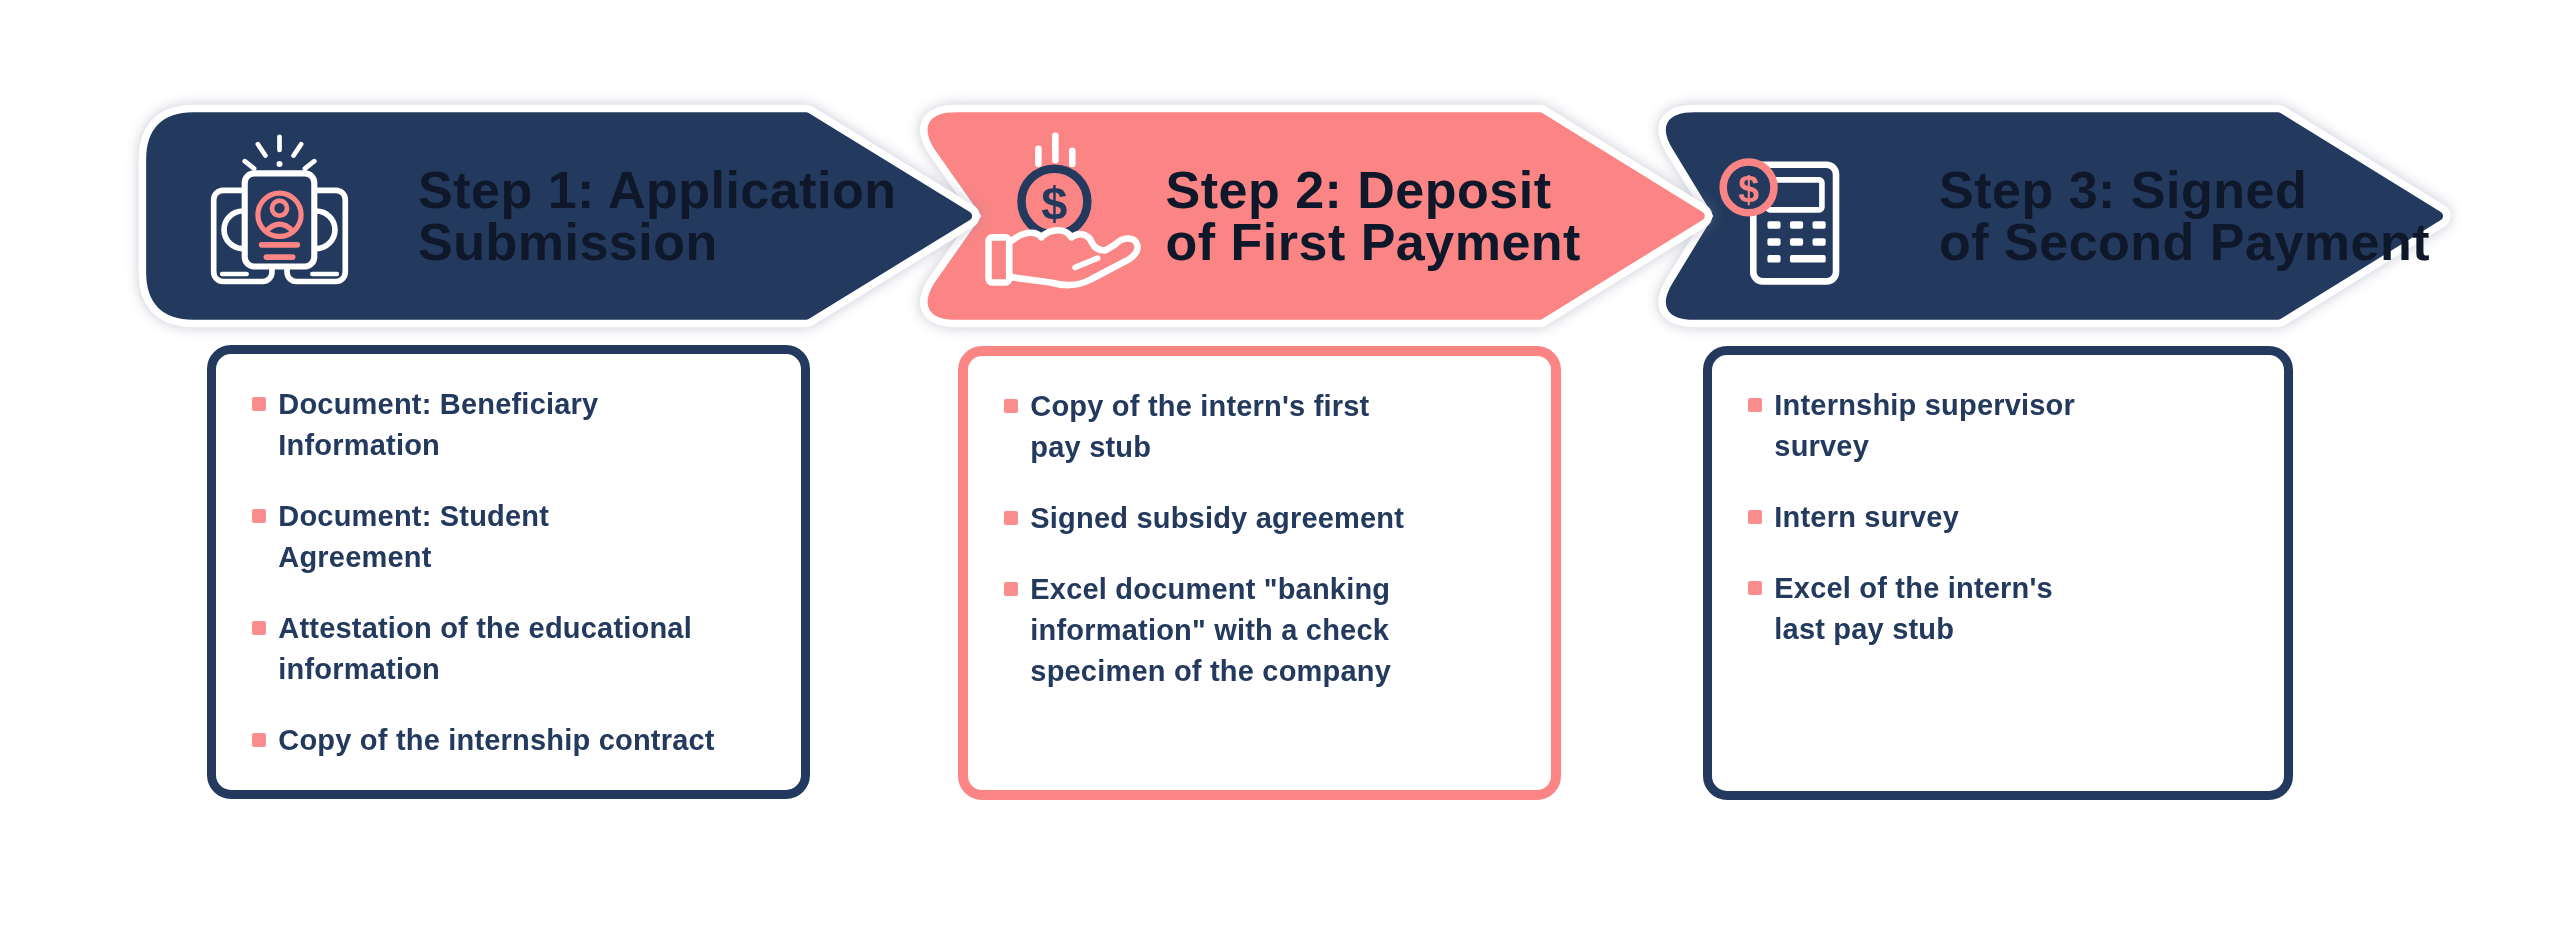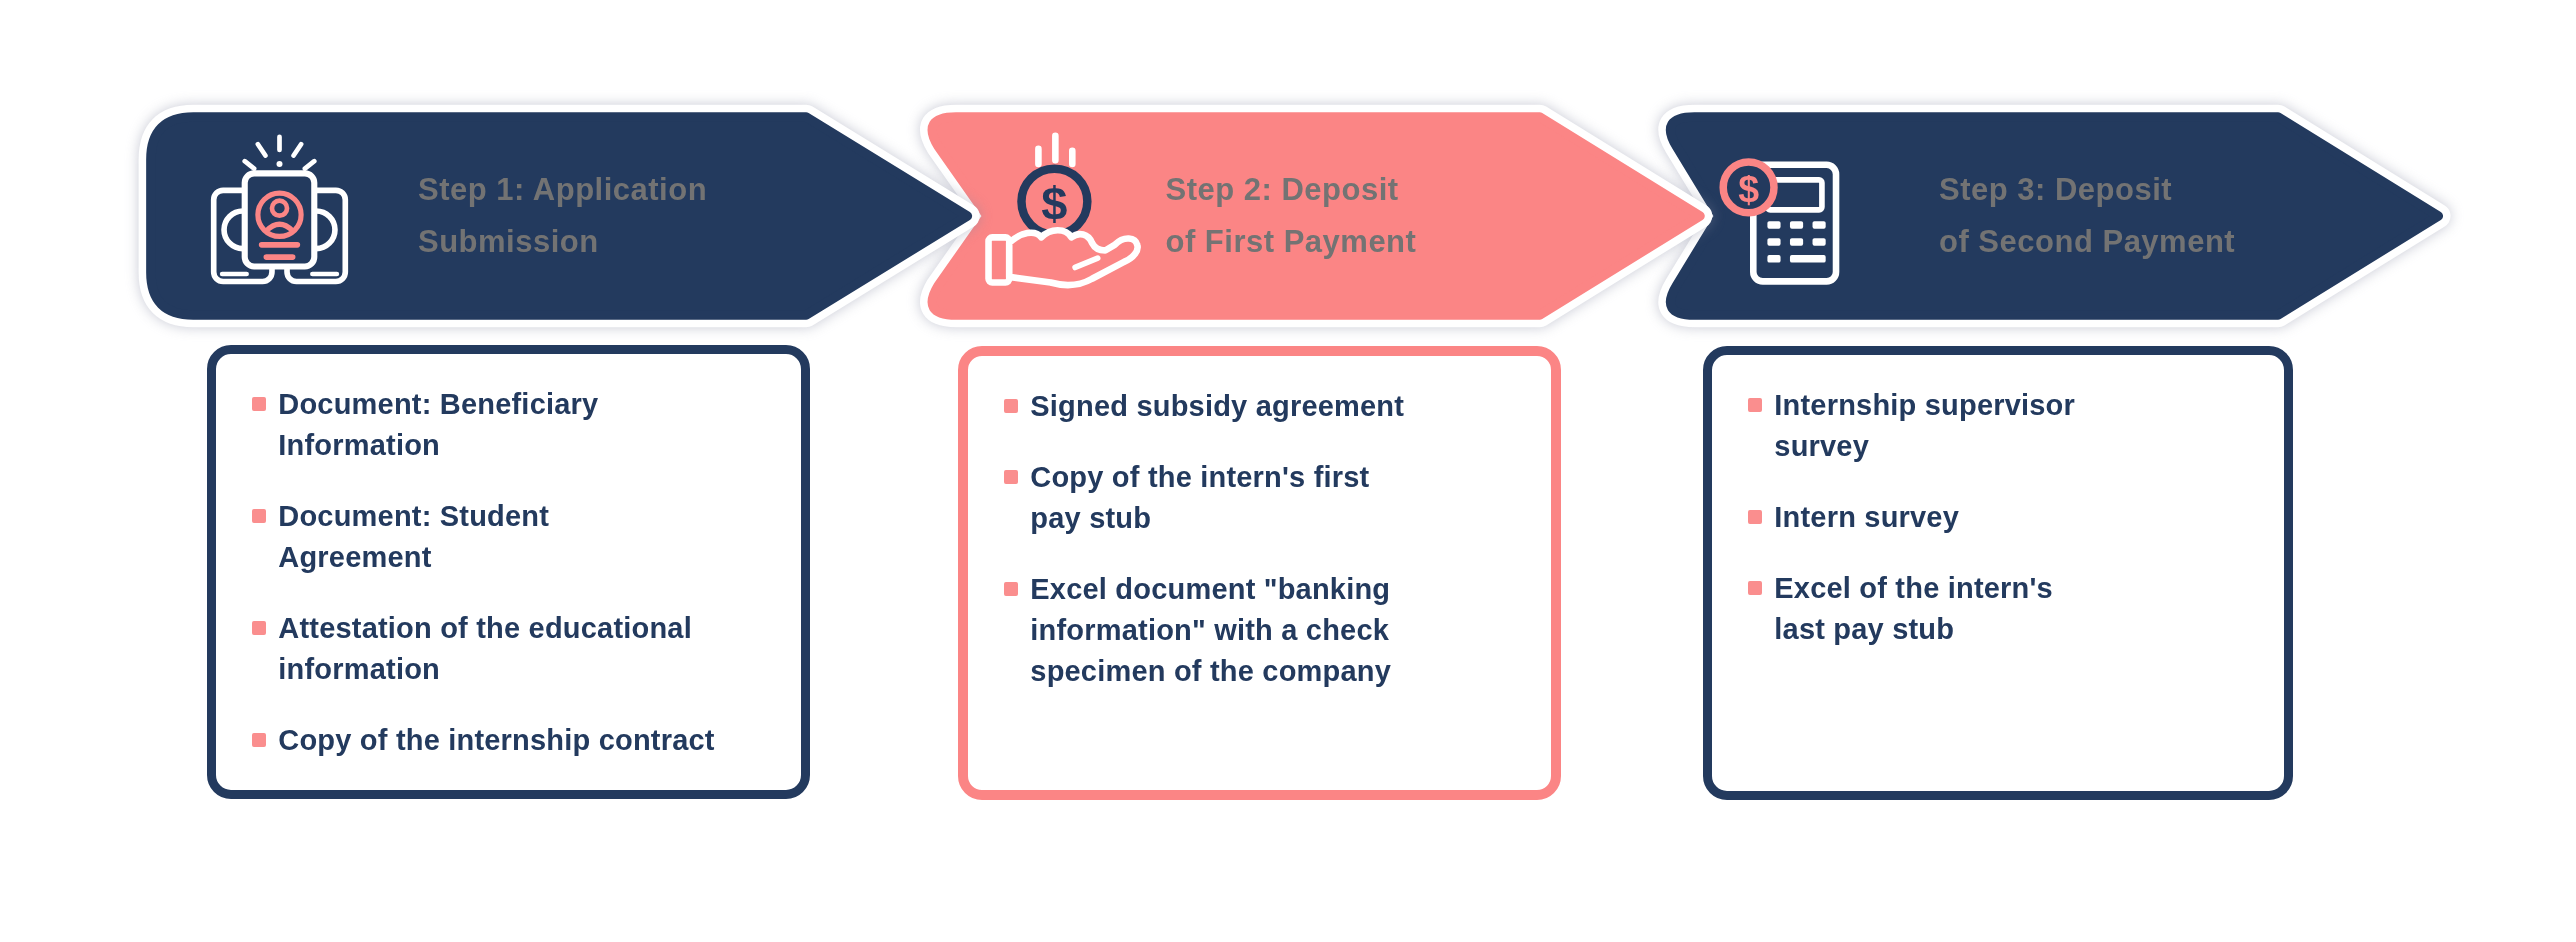--- a/index.html
+++ b/index.html
@@ -6,21 +6,21 @@
   body{width:2576px;height:943px;overflow:hidden;
        font-family:"Liberation Sans","DejaVu Sans",sans-serif;}
   .canvas{position:relative;width:2576px;height:943px;background:#ffffff;}
 
   
   svg.arrows{position:absolute;left:0;top:0;width:2576px;height:943px;}
   .arrow-shadow{filter:drop-shadow(0 0 7px rgba(130,135,160,.45));}
 
   
   .banner{position:absolute;top:117px;height:198px;display:flex;align-items:center;}
-  .banner-title{color:#737373;font-weight:bold;font-size:31px;line-height:52px;
+  .banner-title{color:#0f172a;font-weight:bold;font-size:52px;line-height:52px;
                 white-space:pre-line;letter-spacing:0.5px;}
   .b1{left:209px;gap:68px;}
   .b2{left:981px;gap:24.5px;}
   .b3{left:1711px;gap:87px;}
   .icon-svg{flex:none;display:block;}
   .i1{margin-top:-9.4px;}
   .i2{margin-top:-9.4px;}
   .i3{margin-top:-13.2px;}
 
   
@@ -131,21 +131,21 @@
             <rect x="84" y="116" width="14" height="8" rx="2"></rect>
             <rect x="108" y="116" width="14" height="8" rx="2"></rect>
           <rect x="60" y="134" width="14" height="8" rx="2"></rect>
             <rect x="84" y="134" width="38" height="8" rx="2"></rect>
         </g>
 
         <circle cx="40" cy="62" r="27" fill="#233A5E" stroke="#FB8585" stroke-width="8"></circle>
         <text x="40" y="64" font-size="40" font-weight="bold" fill="#FB8585" text-anchor="middle" dominant-baseline="central" font-family="Liberation Sans, sans-serif">$</text>
       </g>
     </svg>
-    <div class="banner-title">Step 3: Deposit
+    <div class="banner-title">Step 3: Signed
 of Second Payment</div>
   </div>
 
   <div class="box box-navy box1">
     <ul>
       <li>
         <span class="bullet"></span>
         <span class="item-text">Document: Beneficiary
 Information</span>
       </li>
@@ -163,26 +163,26 @@
         <span class="bullet"></span>
         <span class="item-text">Copy of the internship contract</span>
       </li>
     </ul>
   </div>
 
   <div class="box box-pink box2">
     <ul>
       <li>
         <span class="bullet"></span>
-        <span class="item-text">Signed subsidy agreement</span>
-      </li>
-      <li>
-        <span class="bullet"></span>
         <span class="item-text">Copy of the intern's first
 pay stub</span>
+      </li>
+      <li>
+        <span class="bullet"></span>
+        <span class="item-text">Signed subsidy agreement</span>
       </li>
       <li>
         <span class="bullet"></span>
         <span class="item-text">Excel document "banking
 information" with a check
 specimen of the company</span>
       </li>
     </ul>
   </div>
 

